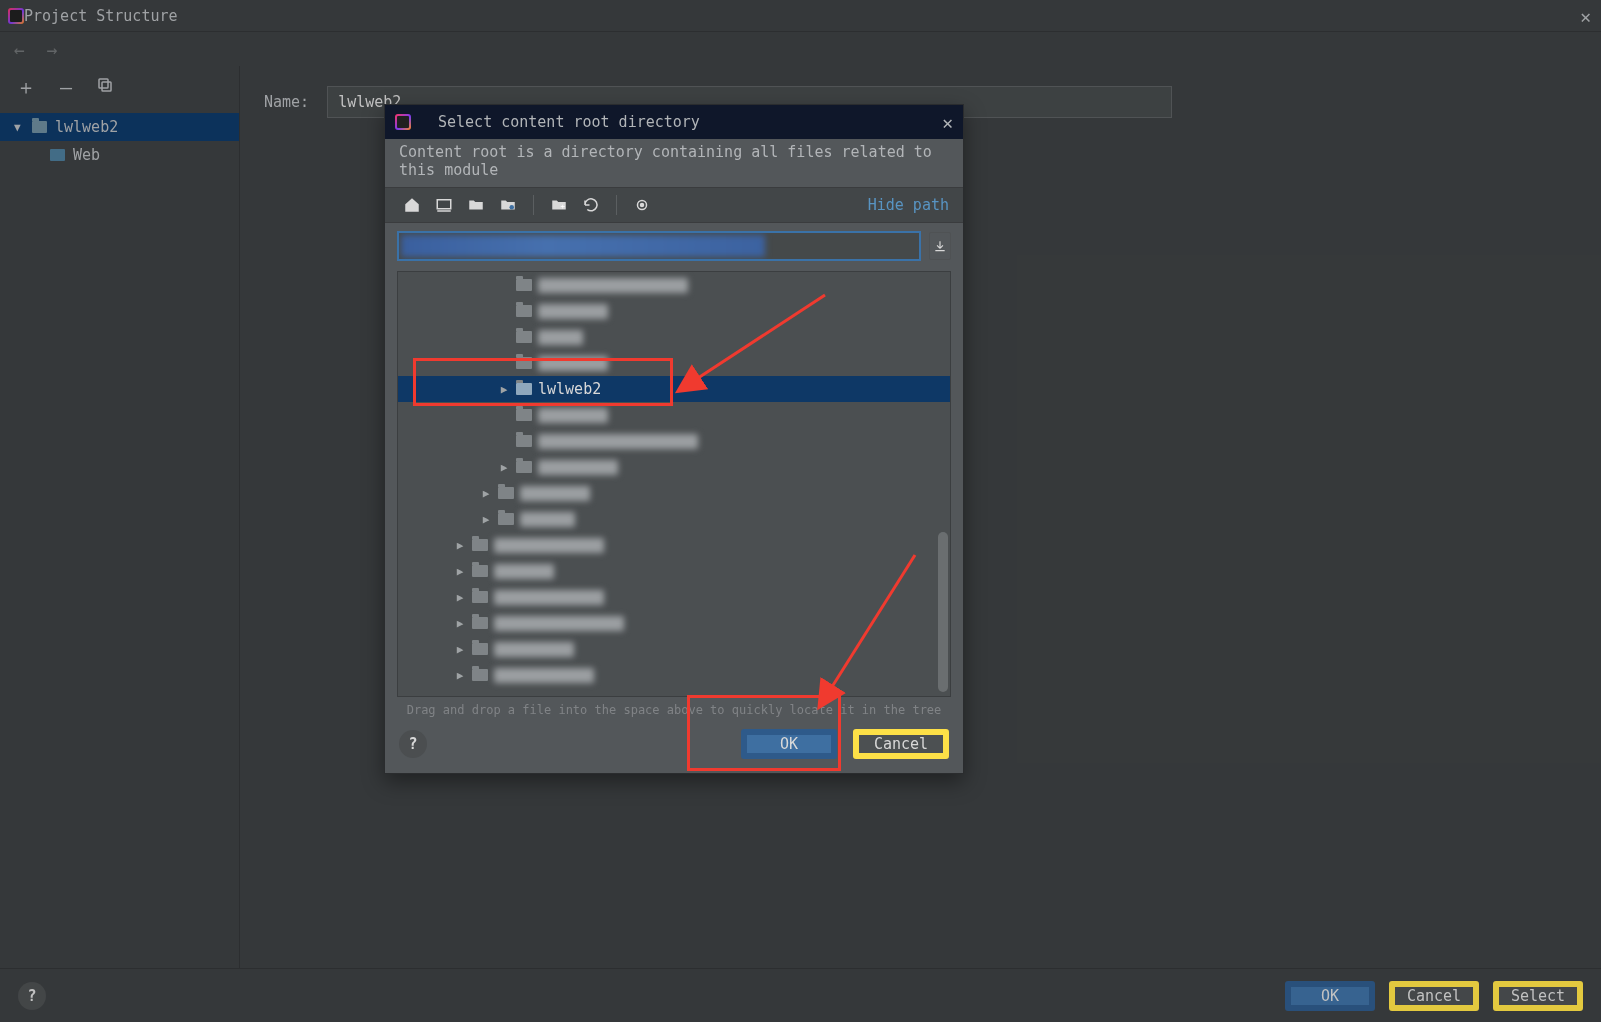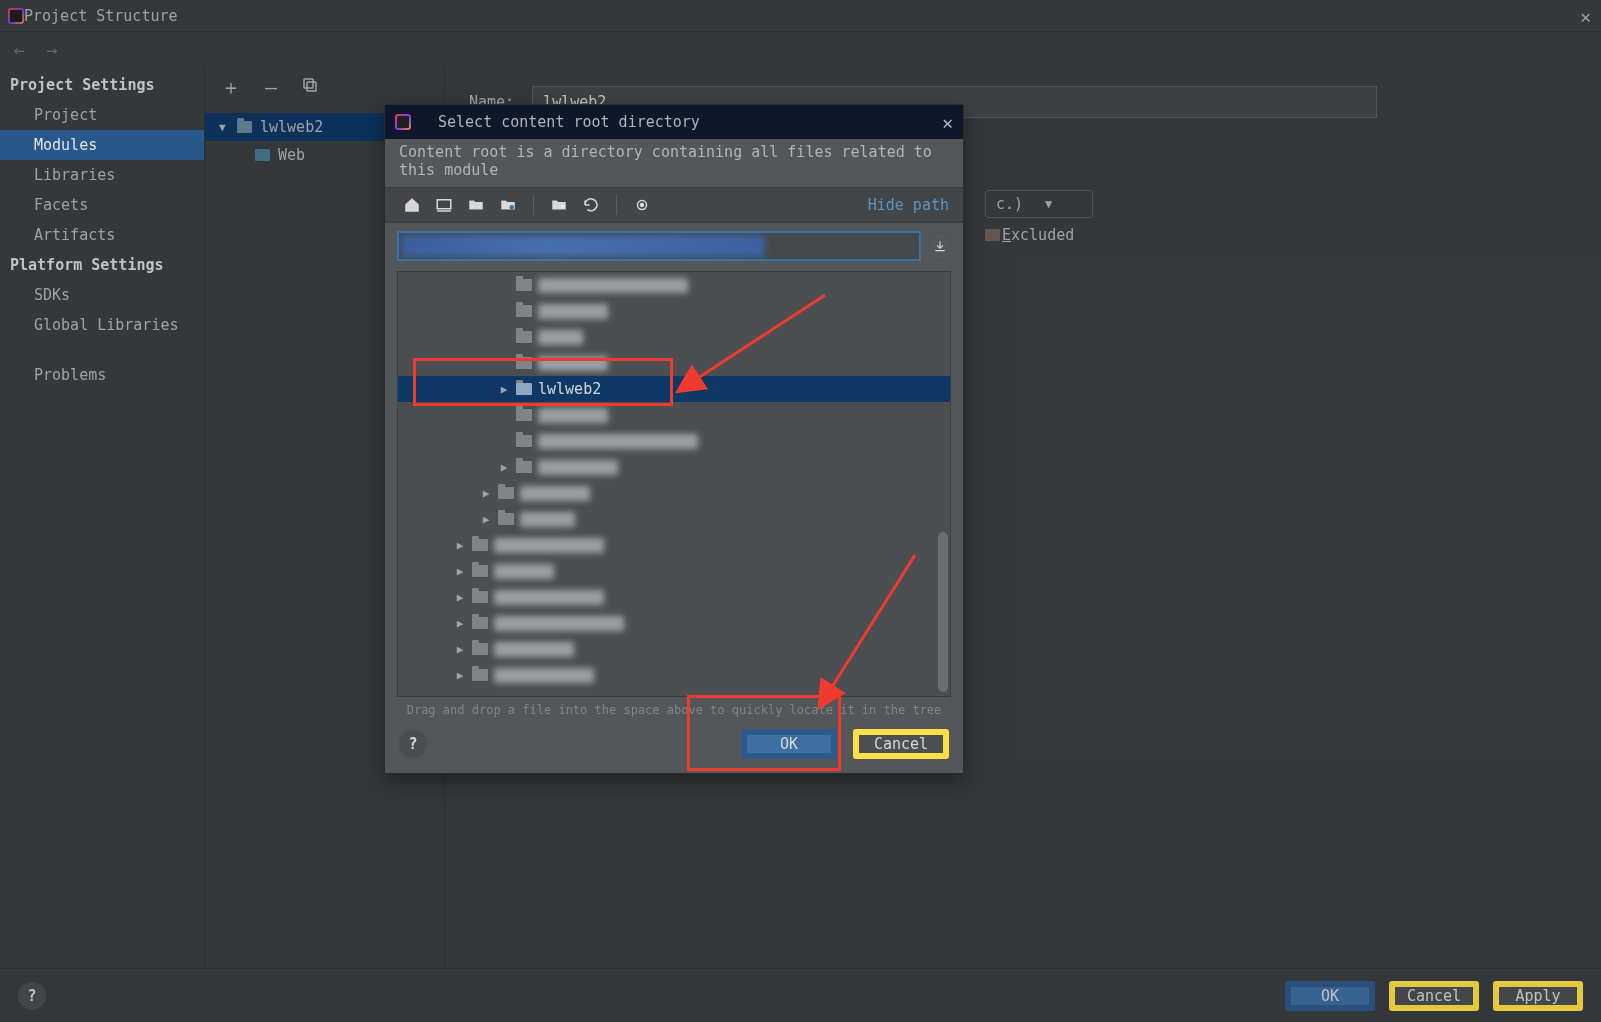--- a/index.html
+++ b/index.html
@@ -311,35 +311,20 @@
   <span class="close">✕</span>
 </div>
 
 <div class="navbar">
   <span class="arrow">←</span>
   <span class="arrow">→</span>
 </div>
 
 <div class="body">
 
-  <div class="sidebar">
-    <div class="section-header">Project Settings</div>
-    <div class="nav-item">Project</div>
-    <div class="nav-item selected">Modules</div>
-    <div class="nav-item">Libraries</div>
-    <div class="nav-item">Facets</div>
-    <div class="nav-item">Artifacts</div>
-
-    <div class="section-header">Platform Settings</div>
-    <div class="nav-item">SDKs</div>
-    <div class="nav-item">Global Libraries</div>
-
-    <div class="gap"></div>
-    <div class="nav-item" style="padding-left:34px;">Problems</div>
-  </div>
 
   <div class="module-panel">
     <div class="module-toolbar">
       <span class="tool">＋</span>
       <span class="tool">—</span>
       <span class="tool">
         <svg class="svg-icon" viewBox="0 0 24 24" fill="none" stroke="currentColor" stroke-width="2">
             <rect x="8" y="8" width="12" height="12" rx="1"></rect>
             <rect x="4" y="4" width="12" height="12" rx="1"></rect>
           </svg>
@@ -376,21 +361,21 @@
     </div>
   </div>
 
 </div>
 
 <div class="bottombar">
   <div class="help-circle">?</div>
   <div class="btns">
     <div class="btn primary">OK</div>
     <div class="btn">Cancel</div>
-    <div class="btn">Apply</div>
+    <div class="btn">Select</div>
   </div>
 </div>
 
 <div class="dialog-overlay">
   <div class="dialog">
 
     <div class="dlg-titlebar">
       <div class="ij-logo"></div>
       <span class="title">Select content root directory</span>
       <span class="x">✕</span>

